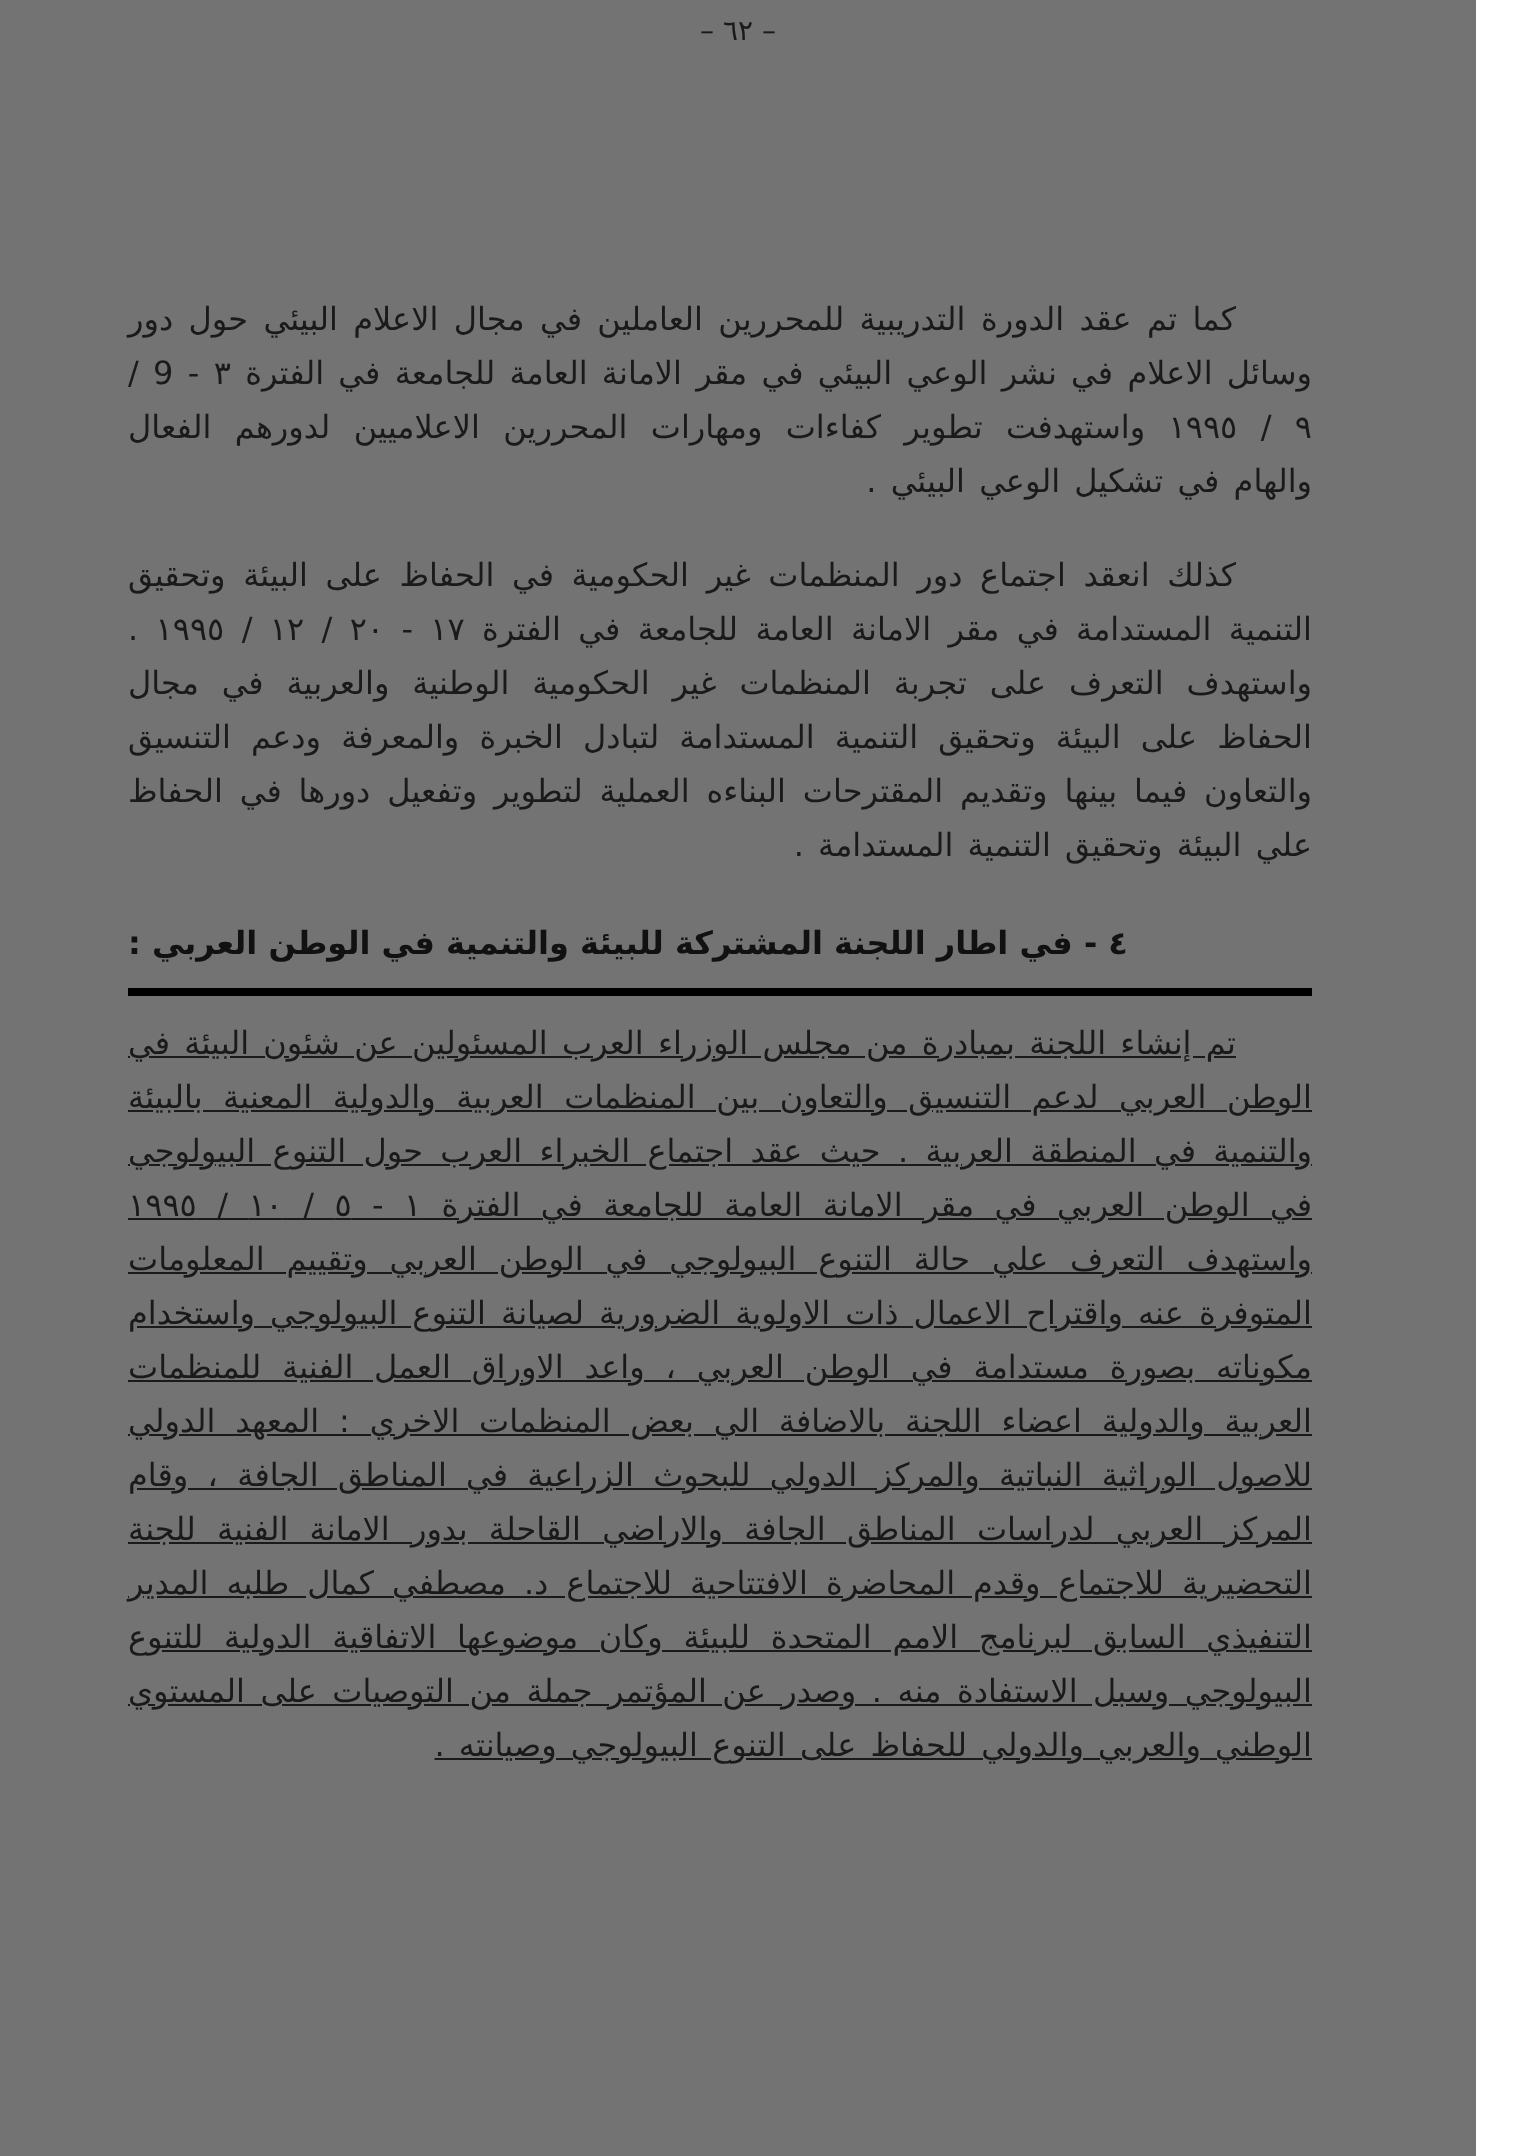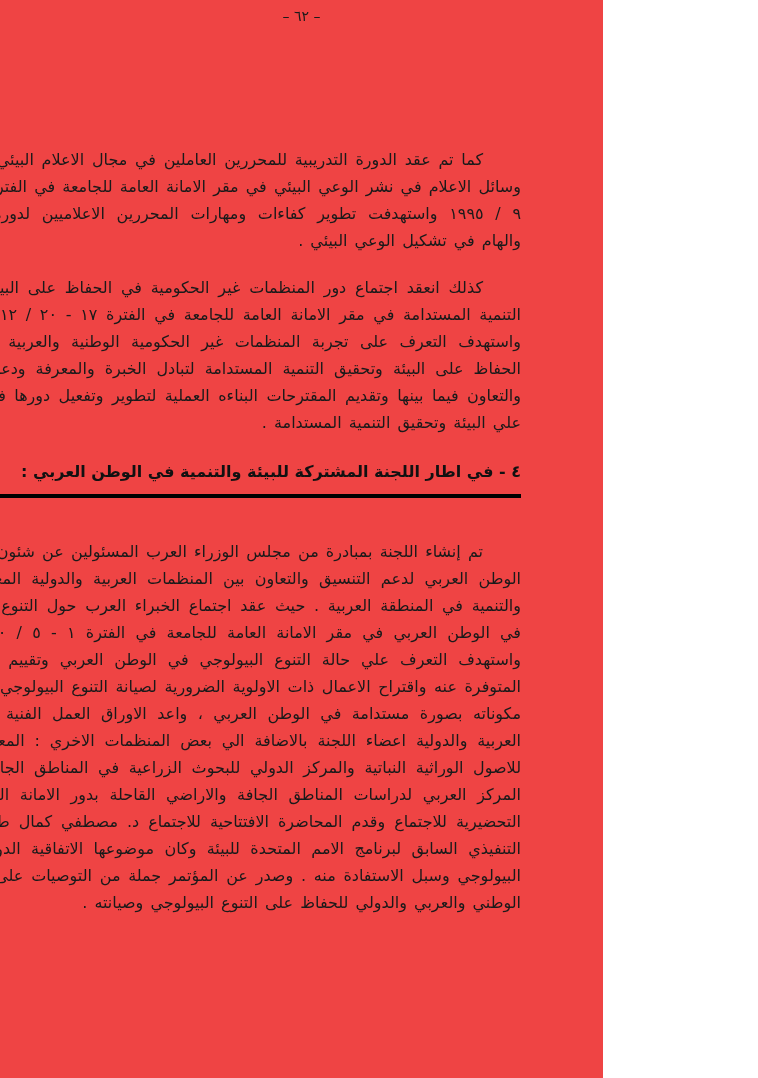--- a/index.html
+++ b/index.html
@@ -8,23 +8,23 @@
     padding: 0;
   }
   body {
     width: 758px;
     height: 1078px;
     background: #ffffff;
     font-family: "DejaVu Sans", sans-serif;
   }
   .page {
     position: relative;
-    width: 603px;
+    width: 738px;
     height: 1078px;
-    background: #ef4444;
+    background: #737373;
     color: #1a1a1a;
     overflow: hidden;
   }
   .page-number {
     position: absolute;
     top: 8px;
     left: 0;
     width: 100%;
     text-align: center;
     font-size: 14px;
@@ -48,32 +48,33 @@
     color: #1a1a1a;
   }
   .para-gap {
     margin-top: 20px;
   }
   .heading {
     margin: 22px 0 0 0;
     font-size: 16px;
     line-height: 27px;
     font-weight: bold;
-    text-align: right;
+    text-align: left;
     color: #111111;
   }
   .rule {
     height: 4px;
     background: #000000;
     border: 0;
     margin: 9px 0 0 0;
     width: 100%;
   }
   .para-last {
-    margin-top: 40px;
+    margin-top: 10px;
+    text-decoration: underline;
   }
 </style>
 </head>
 <body>
 
 <div class="page">
 
   <div class="page-number">– ٦٢ –</div>
 
   <div class="content" dir="rtl" lang="ar">

